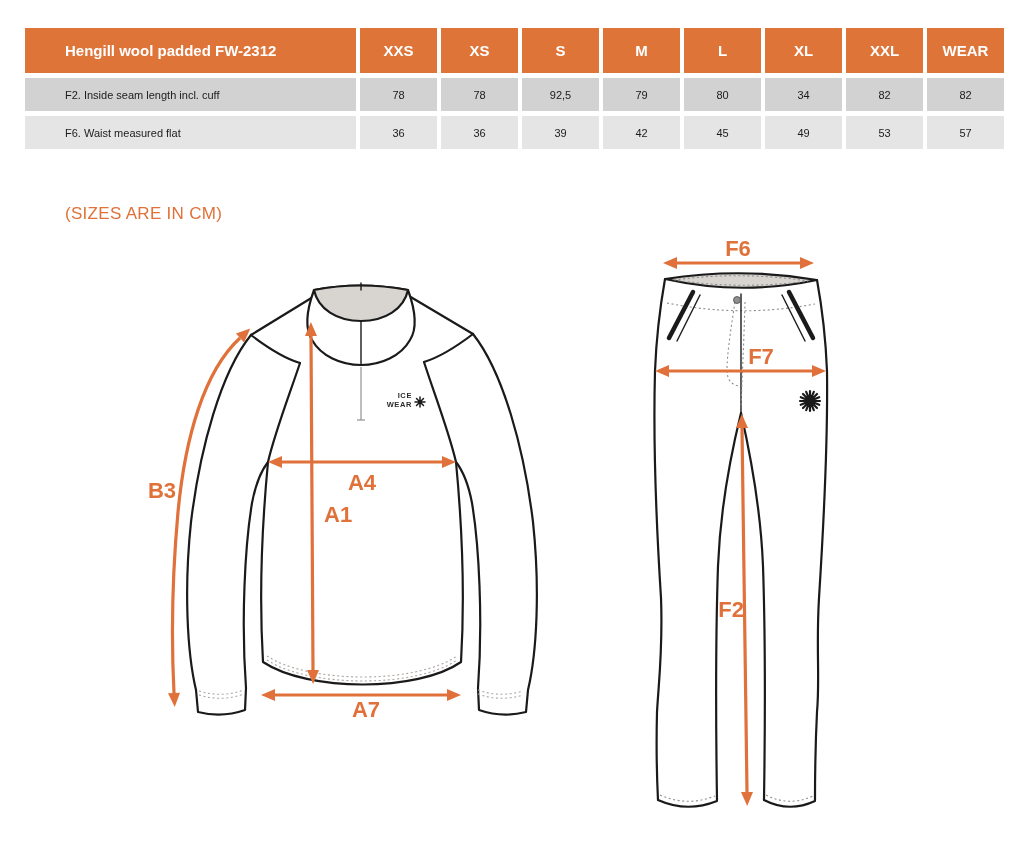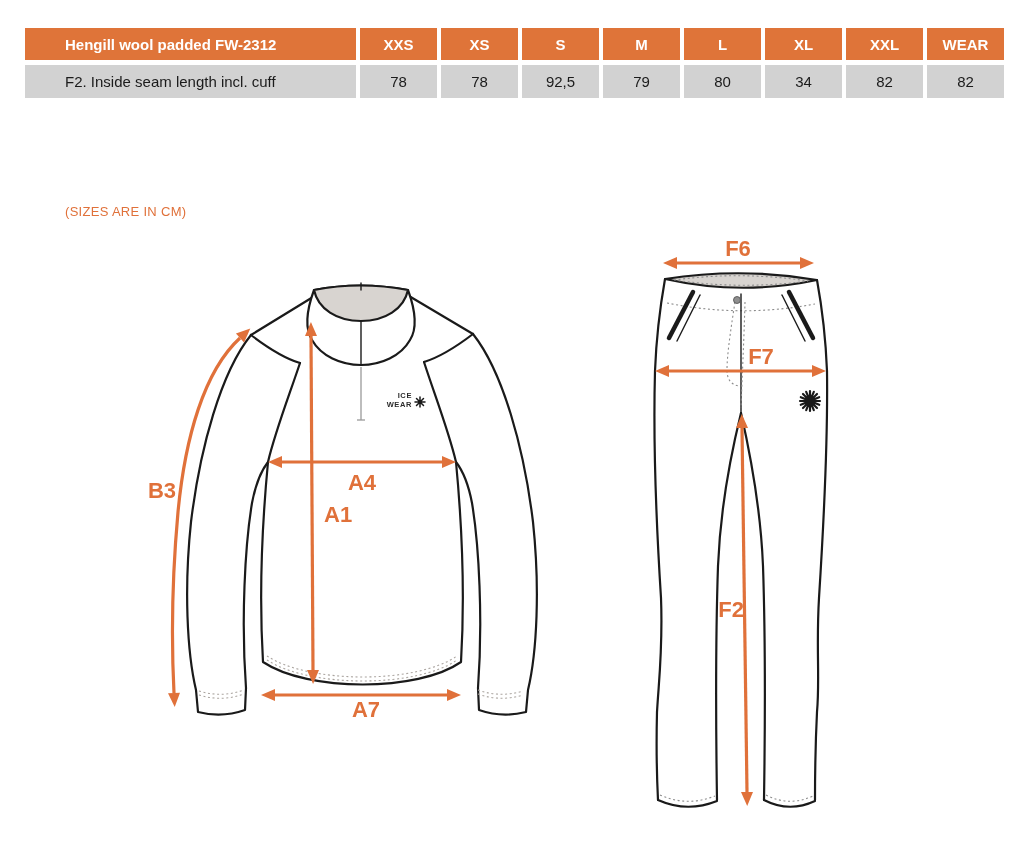--- a/index.html
+++ b/index.html
@@ -3,28 +3,28 @@
 <meta charset="utf-8">
 <style>
   html,body{margin:0;padding:0;background:#ffffff;}
   .canvas{position:relative;width:1027px;height:852px;background:#ffffff;
           font-family:"Liberation Sans",sans-serif;overflow:hidden;}
 
   
   table.size-table{position:absolute;left:21px;top:23px;width:987px;
                    border-collapse:separate;border-spacing:4px 5px;table-layout:fixed;}
   .size-table th{background:#DF7439;color:#ffffff;font-size:15px;font-weight:bold;
-                 height:32px;text-align:center;vertical-align:middle;padding:0;}
+                 height:45px;text-align:center;vertical-align:middle;padding:0;}
   .size-table th.product{text-align:left;padding-left:40px;}
-  .size-table td{background:#D2D2D2;color:#1b1b1b;font-size:15px;height:33px;
+  .size-table td{background:#D2D2D2;color:#1b1b1b;font-size:11px;height:33px;
                  text-align:center;vertical-align:middle;padding:0;}
   .size-table tr.light td{background:#E5E5E5;}
   .size-table td.label{text-align:left;padding-left:40px;}
 
-  .note{position:absolute;left:65px;top:204px;color:#E0713A;font-size:13px;
+  .note{position:absolute;left:65px;top:204px;color:#E0713A;font-size:17px;
         letter-spacing:.3px;}
 
   
   svg.diagrams{position:absolute;left:0;top:0;}
   .outline{fill:none;stroke:#1a1a1a;stroke-width:2.2;stroke-linecap:round;stroke-linejoin:round;}
   .thin{fill:none;stroke:#1a1a1a;stroke-width:1.4;stroke-linecap:round;}
   .zipgray{fill:none;stroke:#9a9a9a;stroke-width:1.3;}
   .stitch{fill:none;stroke:#aaa49f;stroke-width:1.1;stroke-dasharray:2 2.6;}
   .stitch2{fill:none;stroke:#8d8d8d;stroke-width:1.1;stroke-dasharray:2 2.6;}
   .arrow{fill:none;stroke:#E0713A;stroke-width:3.2;}
@@ -66,20 +66,31 @@
       <tr class="dark">
         <td class="label">F2. Inside seam length incl. cuff</td>
         <td>78</td>
         <td>78</td>
         <td>92,5</td>
         <td>79</td>
         <td>80</td>
         <td>34</td>
         <td>82</td>
         <td>82</td>
+      </tr>
+      <tr class="light">
+        <td class="label">F6. Waist measured flat</td>
+        <td>36</td>
+        <td>36</td>
+        <td>39</td>
+        <td>42</td>
+        <td>45</td>
+        <td>49</td>
+        <td>53</td>
+        <td>57</td>
       </tr>
     </tbody>
   </table>
 
   <div class="note">(SIZES ARE IN CM)</div>
 
   <svg class="diagrams" width="1027" height="852" viewBox="0 0 1027 852">
     <defs>
       <marker id="ah" markerUnits="userSpaceOnUse" markerWidth="18" markerHeight="16" refX="2" refY="8" orient="auto-start-reverse">
         <path d="M2,2 L16,8 L2,14 Z" fill="#E0713A"></path>

